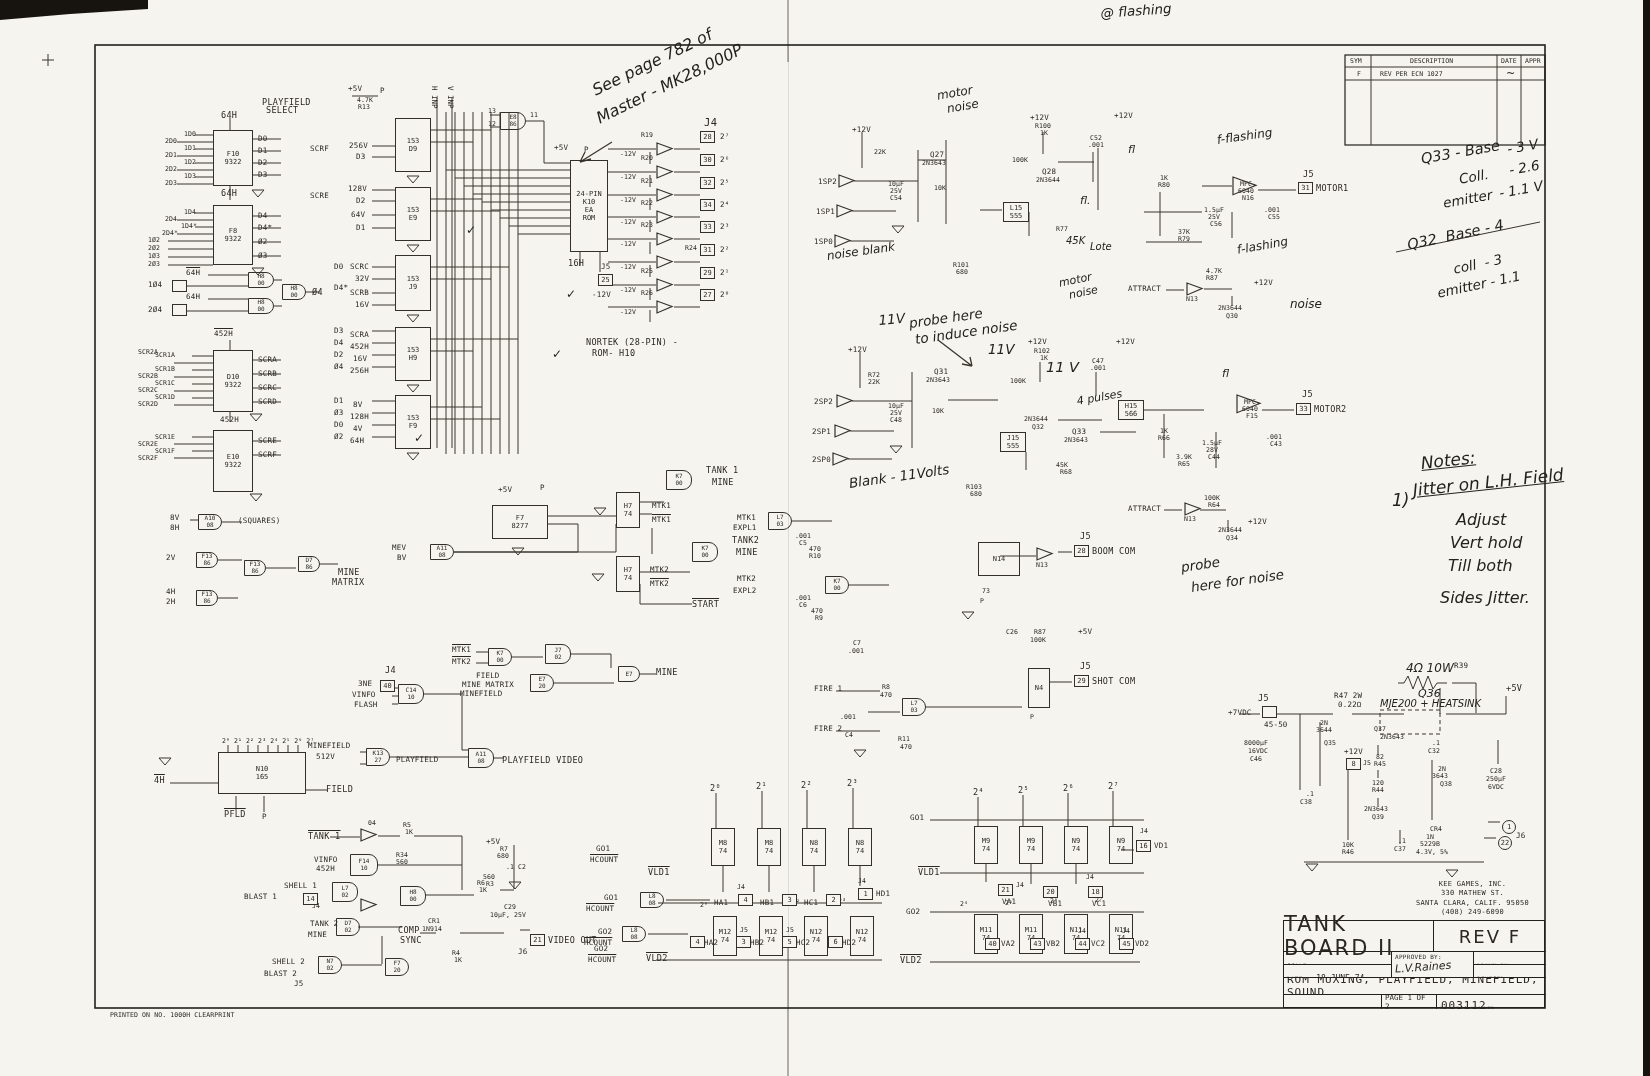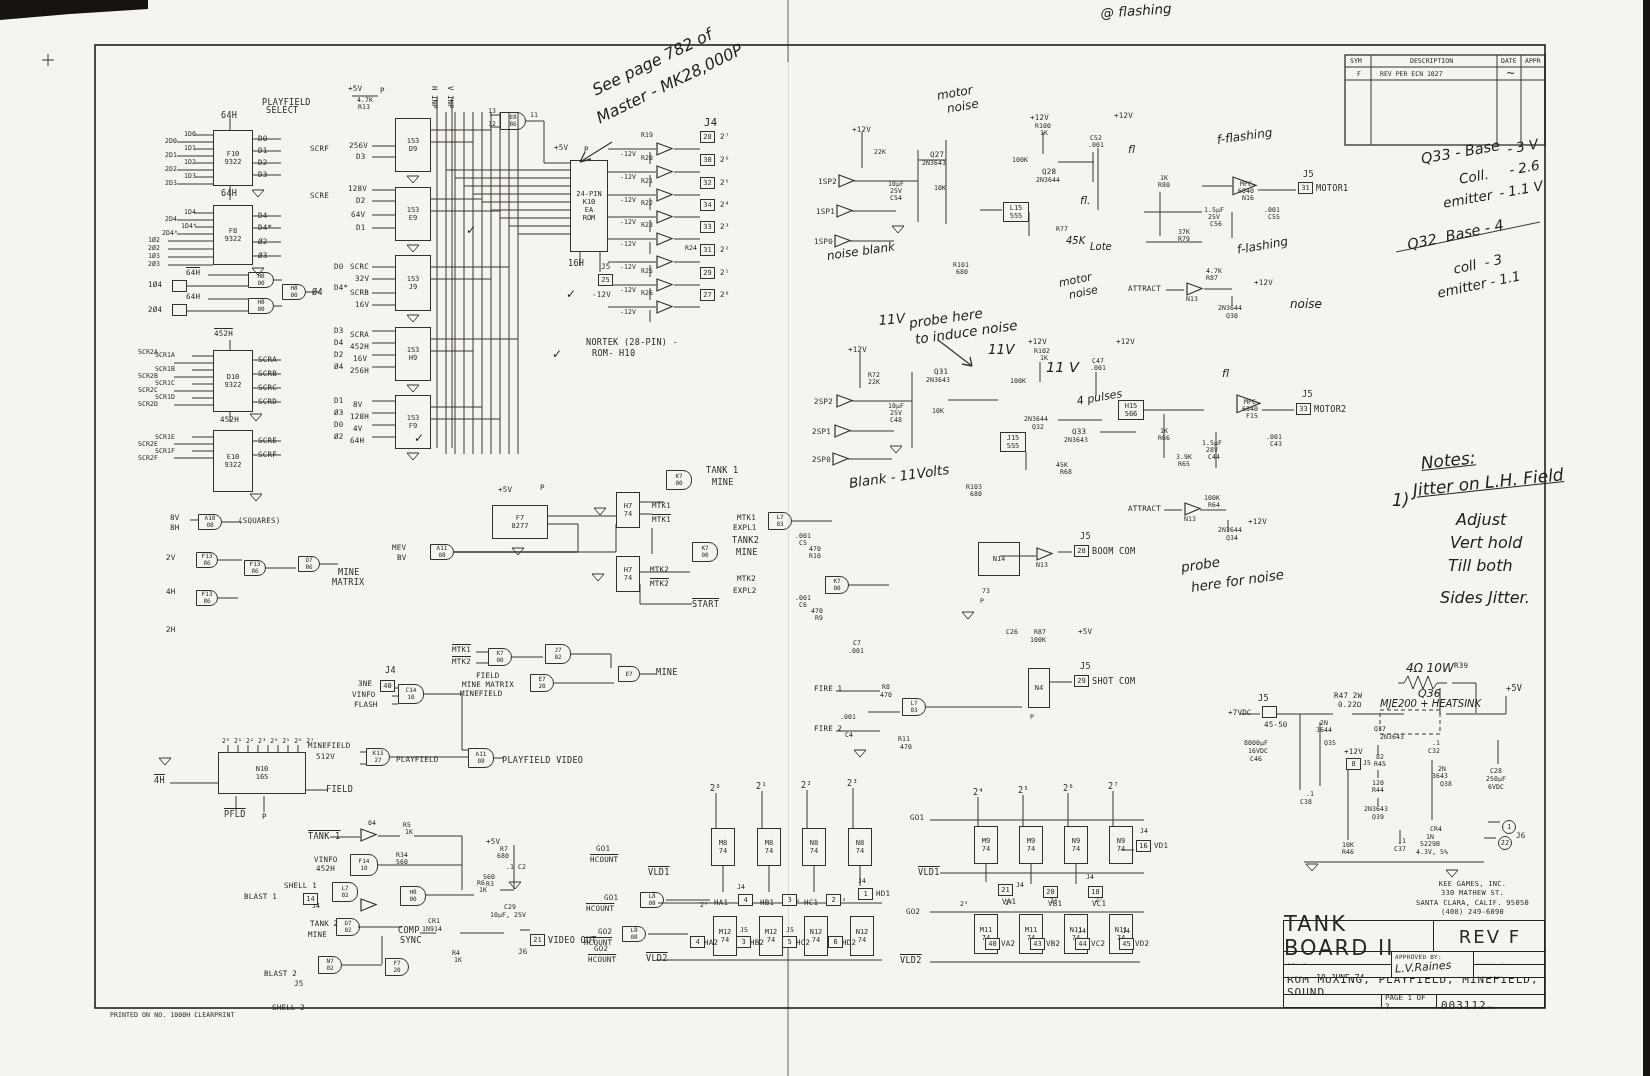--- a/index.html
+++ b/index.html
@@ -425,21 +425,21 @@
       <span class="lbl s8" style="left: 1080px; top: 662px;">J5</span>
       <span class="lbl s8" style="left: 1092px; top: 677px;">SHOT COM</span>
       <span class="lbl s6" style="left: 1030px; top: 714px;">P</span>
       <span class="lbl s7" style="left: 170px; top: 514px;">8V</span>
       <span class="lbl s7" style="left: 170px; top: 524px;">8H</span>
       <span class="lbl s7" style="left: 238px; top: 517px;">(SQUARES)</span>
       <span class="lbl s7" style="left: 166px; top: 554px;">2V</span>
       <span class="lbl s8" style="left: 338px; top: 568px;">MINE</span>
       <span class="lbl s8" style="left: 332px; top: 578px;">MATRIX</span>
       <span class="lbl s7" style="left: 166px; top: 588px;">4H</span>
-      <span class="lbl s7" style="left: 166px; top: 598px; margin-top: 28px;">2H</span>
+      <span class="lbl s7" style="left: 166px; top: 598px;">2H</span>
       <span class="lbl s7" style="left: 392px; top: 544px;">MEV</span>
       <span class="lbl s7" style="left: 397px; top: 554px;">BV</span>
       <span class="lbl s7" style="left: 498px; top: 486px;">+5V</span>
       <span class="lbl s7" style="left: 540px; top: 484px;">P</span>
       <span class="lbl s8" style="left: 706px; top: 466px;">TANK 1</span>
       <span class="lbl s8" style="left: 712px; top: 478px;">MINE</span>
       <span class="lbl s7" style="left: 652px; top: 502px;">MTK1</span>
       <span class="lbl s7 ov" style="left: 652px; top: 516px;">MTK1</span>
       <span class="lbl s8" style="left: 732px; top: 536px;">TANK2</span>
       <span class="lbl s8" style="left: 736px; top: 548px;">MINE</span>
@@ -487,21 +487,21 @@
       <span class="lbl s7" style="left: 310px; top: 920px;">TANK 2</span>
       <span class="lbl s7" style="left: 308px; top: 931px;">MINE</span>
       <span class="lbl s8" style="left: 398px; top: 926px;">COMP</span>
       <span class="lbl s8" style="left: 400px; top: 936px;">SYNC</span>
       <span class="lbl s6" style="left: 428px; top: 918px;">CR1</span>
       <span class="lbl s6" style="left: 422px; top: 926px;">1N914</span>
       <span class="lbl s6" style="left: 504px; top: 904px;">C29</span>
       <span class="lbl s6" style="left: 490px; top: 912px;">10µF, 25V</span>
       <span class="lbl s7" style="left: 518px; top: 948px;">J6</span>
       <span class="lbl s8" style="left: 548px; top: 936px;">VIDEO OUT</span>
-      <span class="lbl s7" style="left: 272px; top: 1004px;">SHELL 2</span>
+      <span class="lbl s7" style="left: 272px; top: 958px;">SHELL 2</span>
       <span class="lbl s7" style="left: 264px; top: 970px;">BLAST 2</span>
       <span class="lbl s7" style="left: 294px; top: 980px;">J5</span>
       <span class="lbl s6" style="left: 452px; top: 950px;">R4</span>
       <span class="lbl s6" style="left: 454px; top: 957px;">1K</span>
       <span class="lbl s7" style="left: 604px; top: 894px;">GO1</span>
       <span class="lbl s7 ov" style="left: 586px; top: 905px;">HCOUNT</span>
       <span class="lbl s8 ov" style="left: 648px; top: 868px;">VLD1</span>
       <span class="lbl s8 ov" style="left: 646px; top: 954px;">VLD2</span>
       <span class="lbl s8" style="left: 710px; top: 784px;">2⁰</span>
       <span class="lbl s8" style="left: 756px; top: 782px;">2¹</span>

